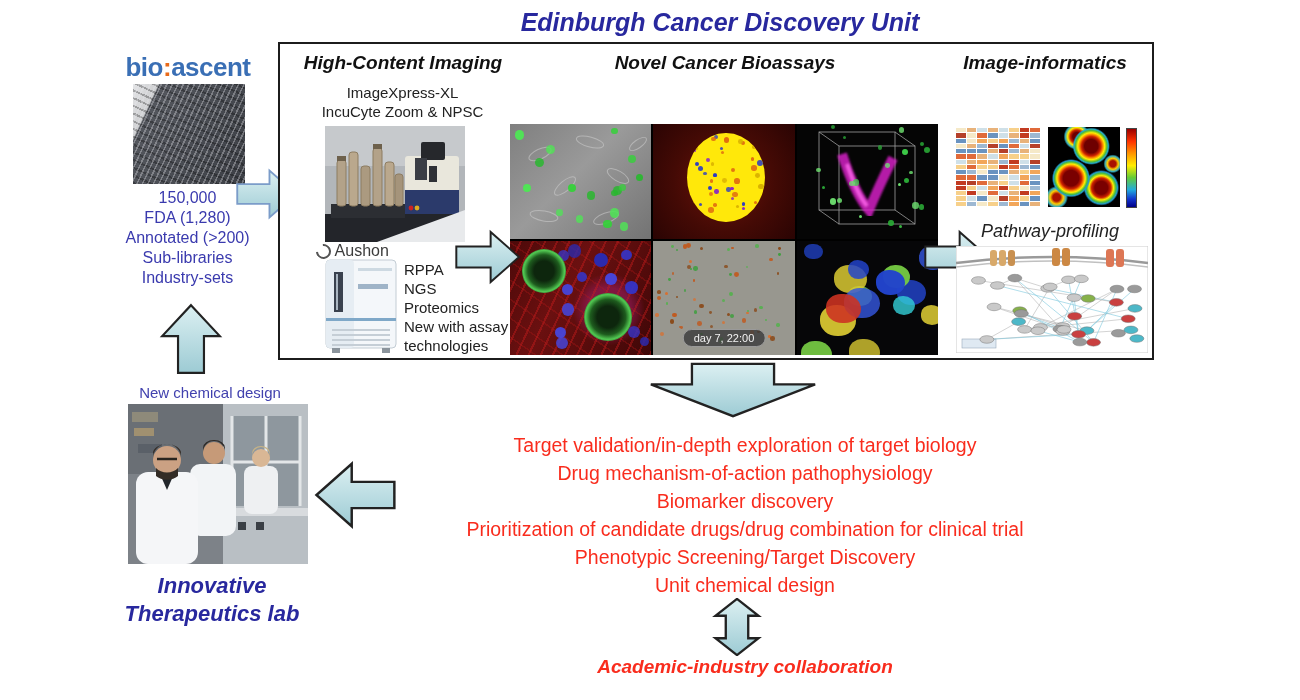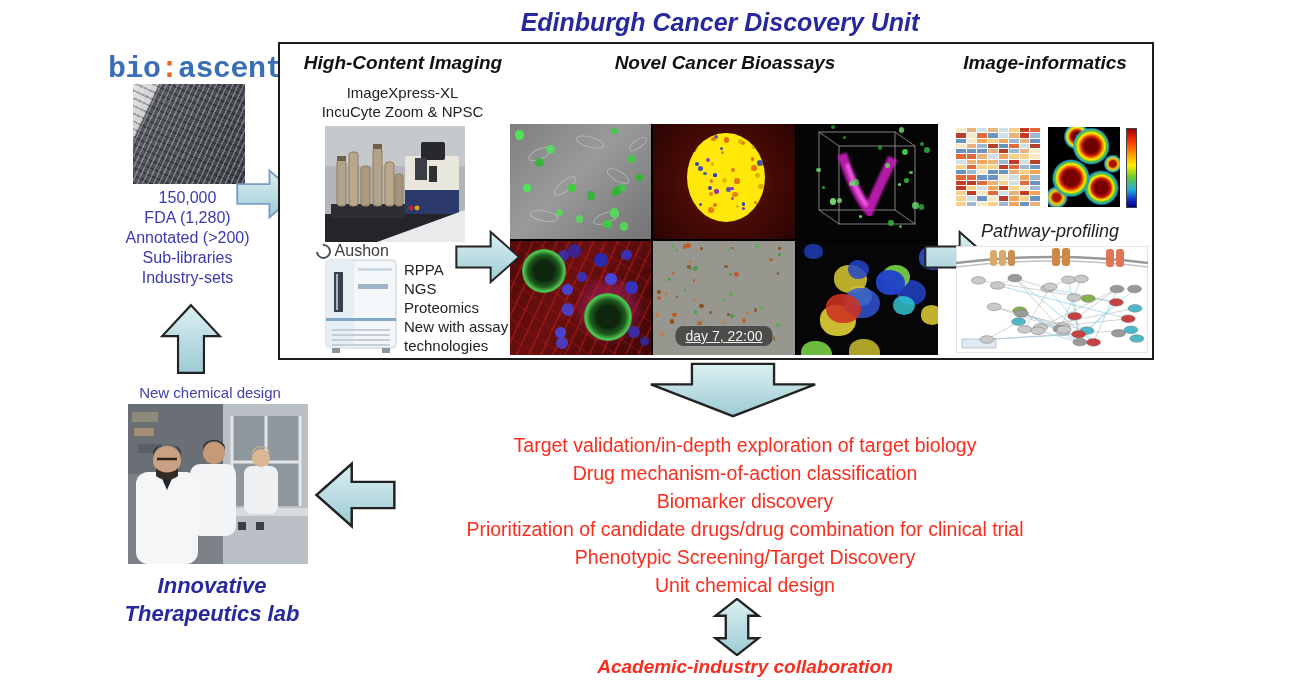--- a/index.html
+++ b/index.html
@@ -11,21 +11,21 @@
   .title{font-size:25px;font-weight:bold;font-style:italic;color:#28289e;}
   .colhead{font-size:19px;font-weight:bold;font-style:italic;color:#111;}
   .subit{font-size:14.5px;font-style:italic;color:#222;line-height:18px;}
   .plain{font-size:15px;color:#222;line-height:19px;}
   .libtext{font-size:16px;color:#3a3aae;line-height:20px;}
   .redline{font-size:19.5px;color:#f92c1d;line-height:28px;}
   .navybold{font-size:22px;font-weight:bold;font-style:italic;color:#28289e;line-height:28px;}
   .redbold{font-size:19px;font-weight:bold;font-style:italic;color:#f92c1d;}
   .pathlab{font-size:18px;font-style:italic;color:#222;}
   
-  .logo{font-size:30px;font-weight:bold;letter-spacing:-0.5px;font-family:Liberation Mono, monospace;}
+  .logo{font-size:26px;font-weight:bold;letter-spacing:-0.5px;}
   .logo .b{color:#3a6fb5;}
   .logo .c{color:#e86a1a;}
   .logo .a{color:#3a6fb5;}
   
   .mainbox{border:2px solid #1c1c1c;background:#fff;}
   
   .agrid{display:grid;grid-template-columns:1fr 1fr 1fr;grid-template-rows:1fr 1fr;
          gap:2px;background:#000;}
   .cell{position:relative;overflow:hidden;}
   .dot{position:absolute;border-radius:50%;}
@@ -37,22 +37,22 @@
   .c4{background:
       radial-gradient(circle at 70% 60%,rgba(200,40,160,.35) 0 18%,transparent 30%),
       linear-gradient(120deg,#4d0909,#6b1010 40%,#3f0707);}
   .c5{background:#98978f;}
   .c6{background:#060608;}
   .spheroid{position:absolute;border-radius:50%;
       background:radial-gradient(circle,#0d260d 0 32%,#1e5c1e 52%,#52c852 66%,#2a6a2a 76%,rgba(0,0,0,0) 80%);}
   .fiber{position:absolute;inset:0;opacity:.7;background:
       repeating-linear-gradient(115deg,transparent 0 9px,rgba(210,30,30,.55) 9px 11px),
       repeating-linear-gradient(35deg,transparent 0 14px,rgba(190,25,25,.4) 14px 15.5px);}
-  .pill{position:absolute;background:rgba(60,60,60,.82);color:#f2f2f2;font-size:14px;
-      padding:2px 10px;border-radius:9px;border:1px solid #9a9a9a;text-decoration:underline;}
+  .pill{position:absolute;background:rgba(60,60,60,.82);color:#f2f2f2;font-size:11px;
+      padding:2px 10px;border-radius:9px;border:1px solid #9a9a9a;}
   
   .heatmap{display:grid;grid-template-columns:repeat(8,1fr);grid-auto-rows:1fr;gap:1px;background:#fff;}
   .density{background-color:#000;background-image:
     radial-gradient(circle at 60% 24%,#6e0000 0 9%,#cc2200 13%,#ff9900 16%,#ffee00 18%,#55bb33 21%,#22aacc 23%,transparent 25%),
     radial-gradient(circle at 40% 12%,#6e0000 0 5%,#cc2200 8%,#ffee00 11%,#33aabb 14%,transparent 16%),
     radial-gradient(circle at 32% 64%,#7a0000 0 11%,#cc2200 15%,#ff9900 18%,#ffee00 20%,#44bb44 23%,#2299cc 25%,transparent 27%),
     radial-gradient(circle at 74% 76%,#7a0000 0 8%,#cc2200 12%,#ffee00 15%,#44bb44 18%,#2299cc 20%,transparent 22%),
     radial-gradient(circle at 12% 88%,#aa1100 0 4%,#ffcc00 7%,#33aabb 10%,transparent 12%),
     radial-gradient(circle at 90% 46%,#aa1100 0 4%,#ffcc00 7%,#33aabb 10%,transparent 12%);}
   .cbar{background:linear-gradient(to bottom,#990000,#ff3300 16%,#ff9900 32%,#ffee00 47%,#66cc33 62%,#22aadd 78%,#1133cc 90%,#000088);
@@ -670,21 +670,21 @@
     <line x1="29" y1="55" x2="49" y2="55" stroke="#2a2520" stroke-width="2.5"></line>
   </svg>
 
   <div class="abs ctr navybold" style="left:87px;top:572px;width:250px;">
     <div>Innovative</div>
     <div>Therapeutics lab</div>
   </div>
 
   <div class="abs ctr redline" style="left:395px;top:431px;width:700px;">
     <div>Target validation/in-depth exploration of target biology</div>
-    <div>Drug mechanism-of-action classification</div>
+    <div>Drug mechanism-of-action pathophysiology</div>
     <div>Biomarker discovery</div>
     <div>Prioritization of candidate drugs/drug combination for clinical trial</div>
     <div>Phenotypic Screening/Target Discovery</div>
     <div>Unit chemical design</div>
   </div>
 
   <svg class="abs" style="left:712px;top:598px" width="50" height="58" viewBox="0 0 50 62">
     <polygon points="25,1 48,19 37,19 37,43 48,43 25,61 2,43 13,43 13,19 2,19" fill="url(#arrowGrad)" stroke="#222" stroke-width="2.5"></polygon>
   </svg>
   <div class="abs ctr redbold" style="left:495px;top:656px;width:500px;">Academic-industry collaboration</div>

